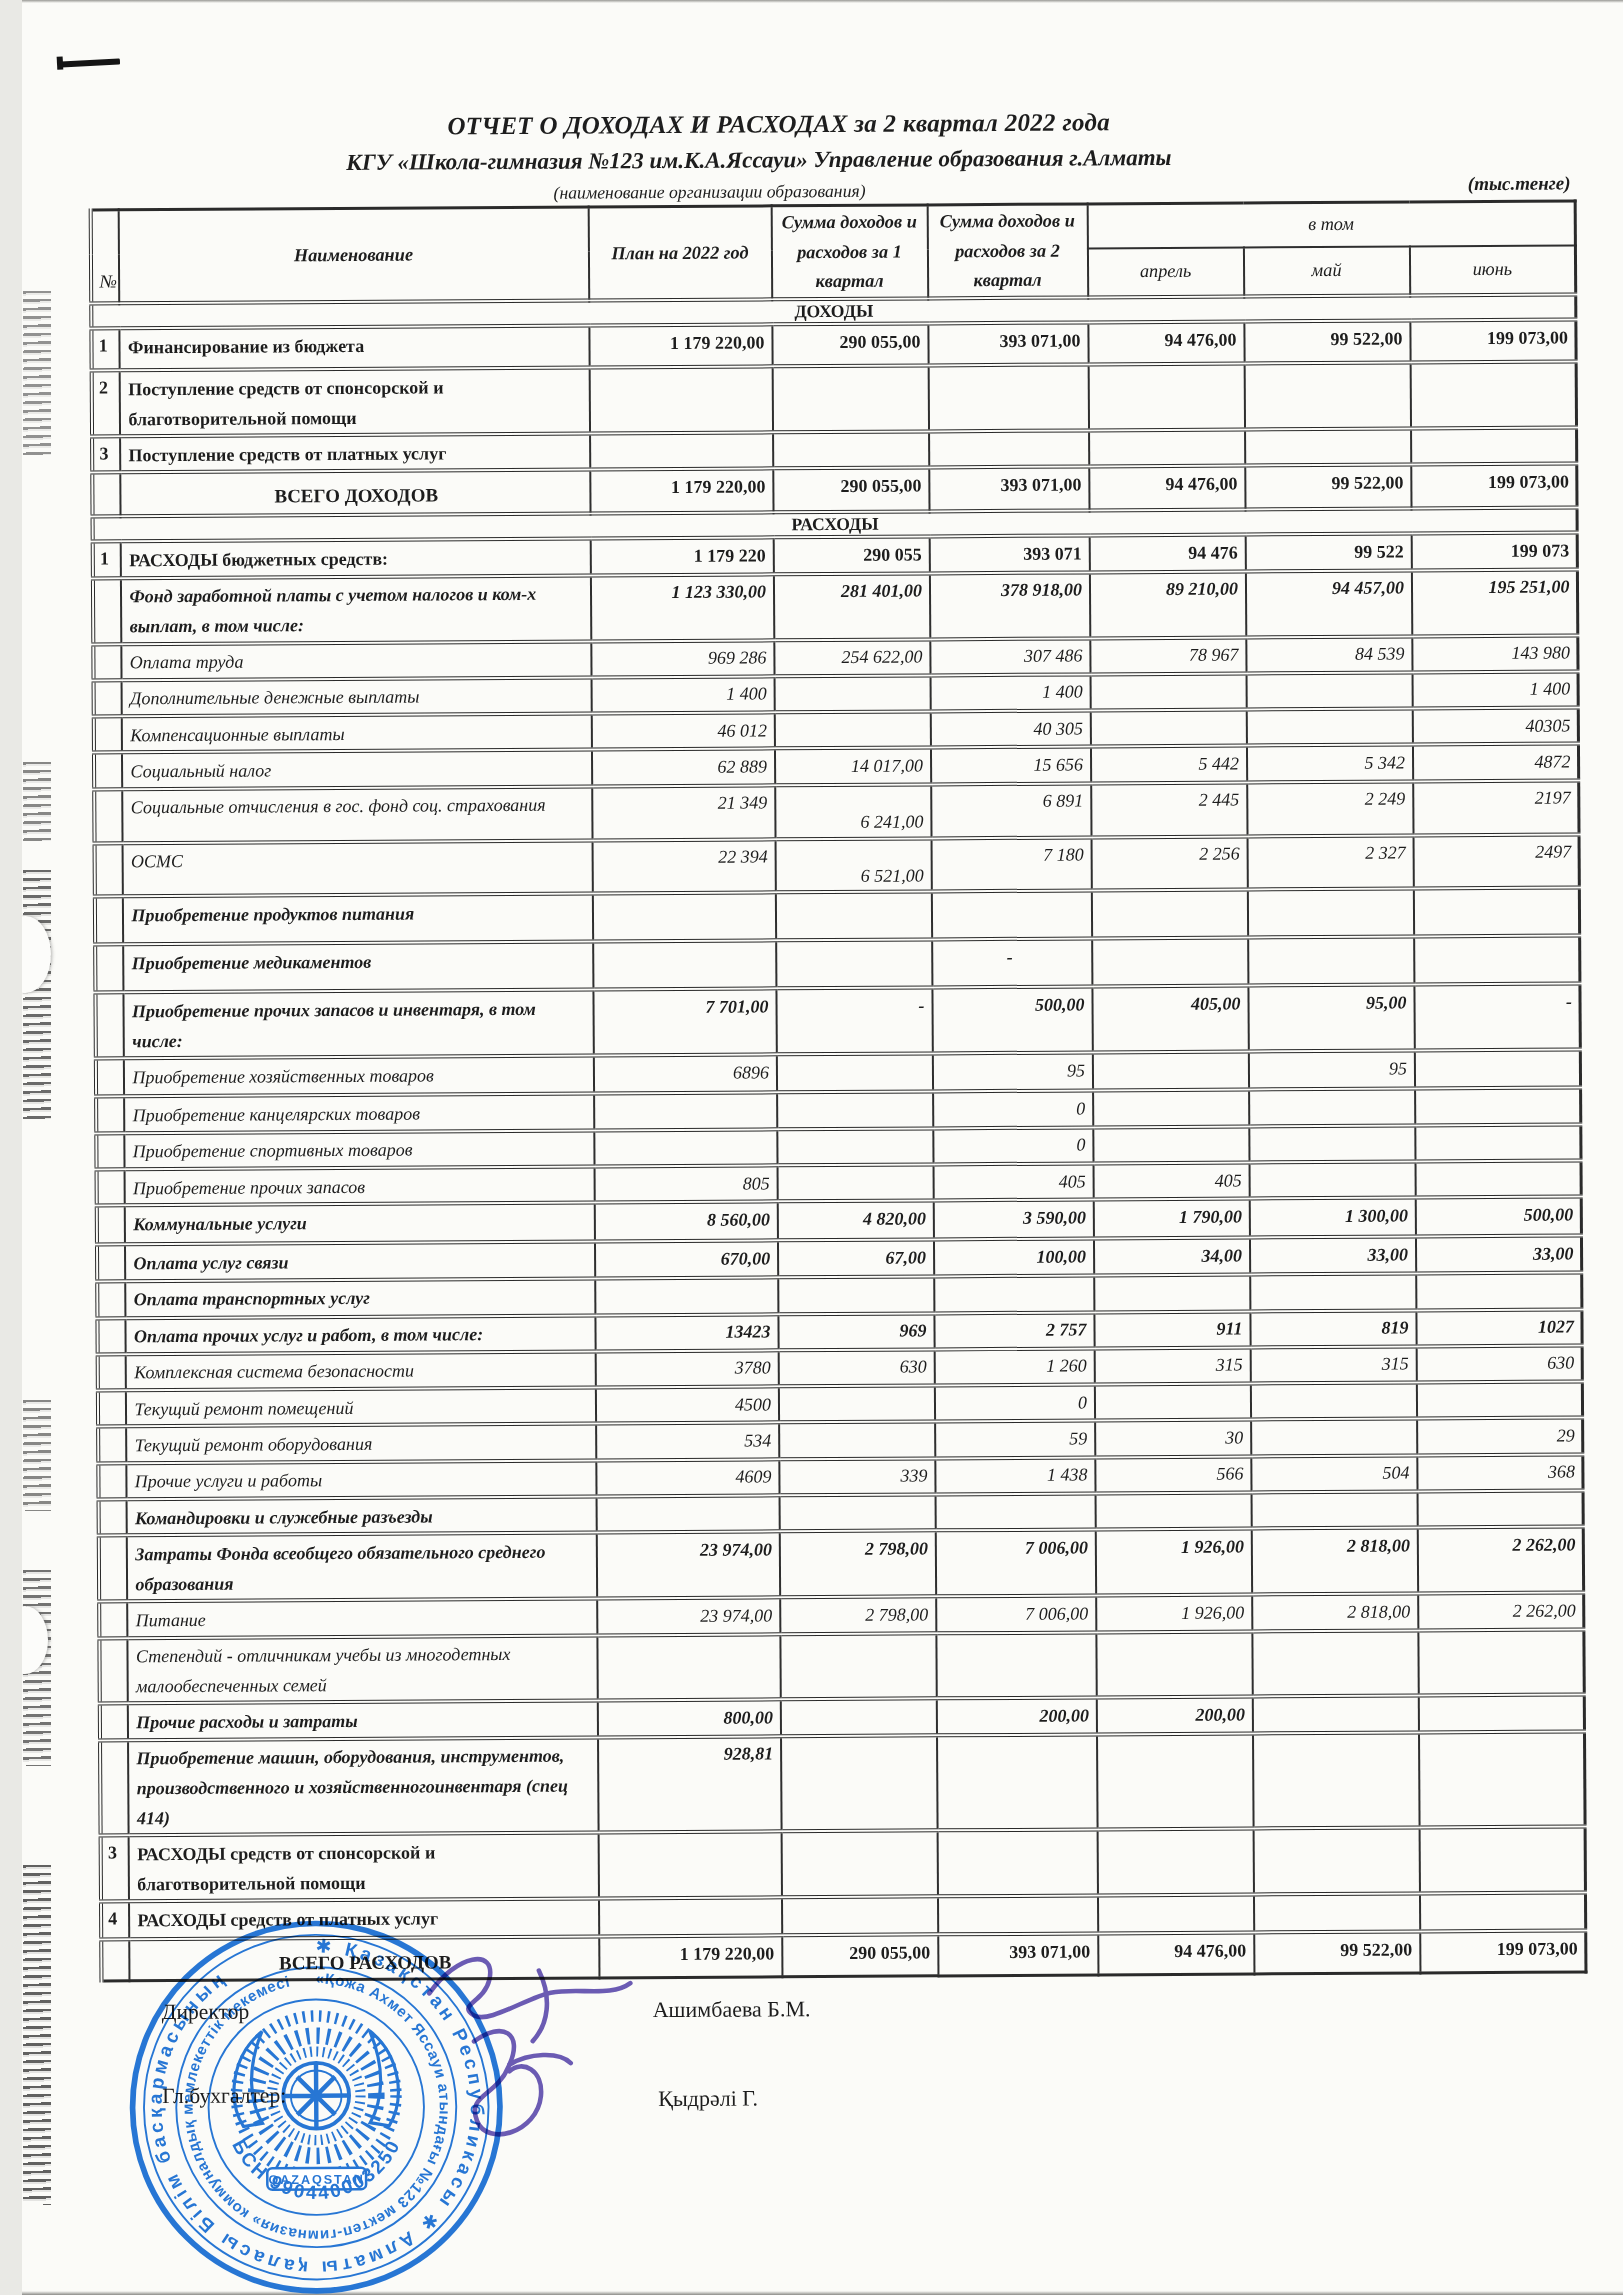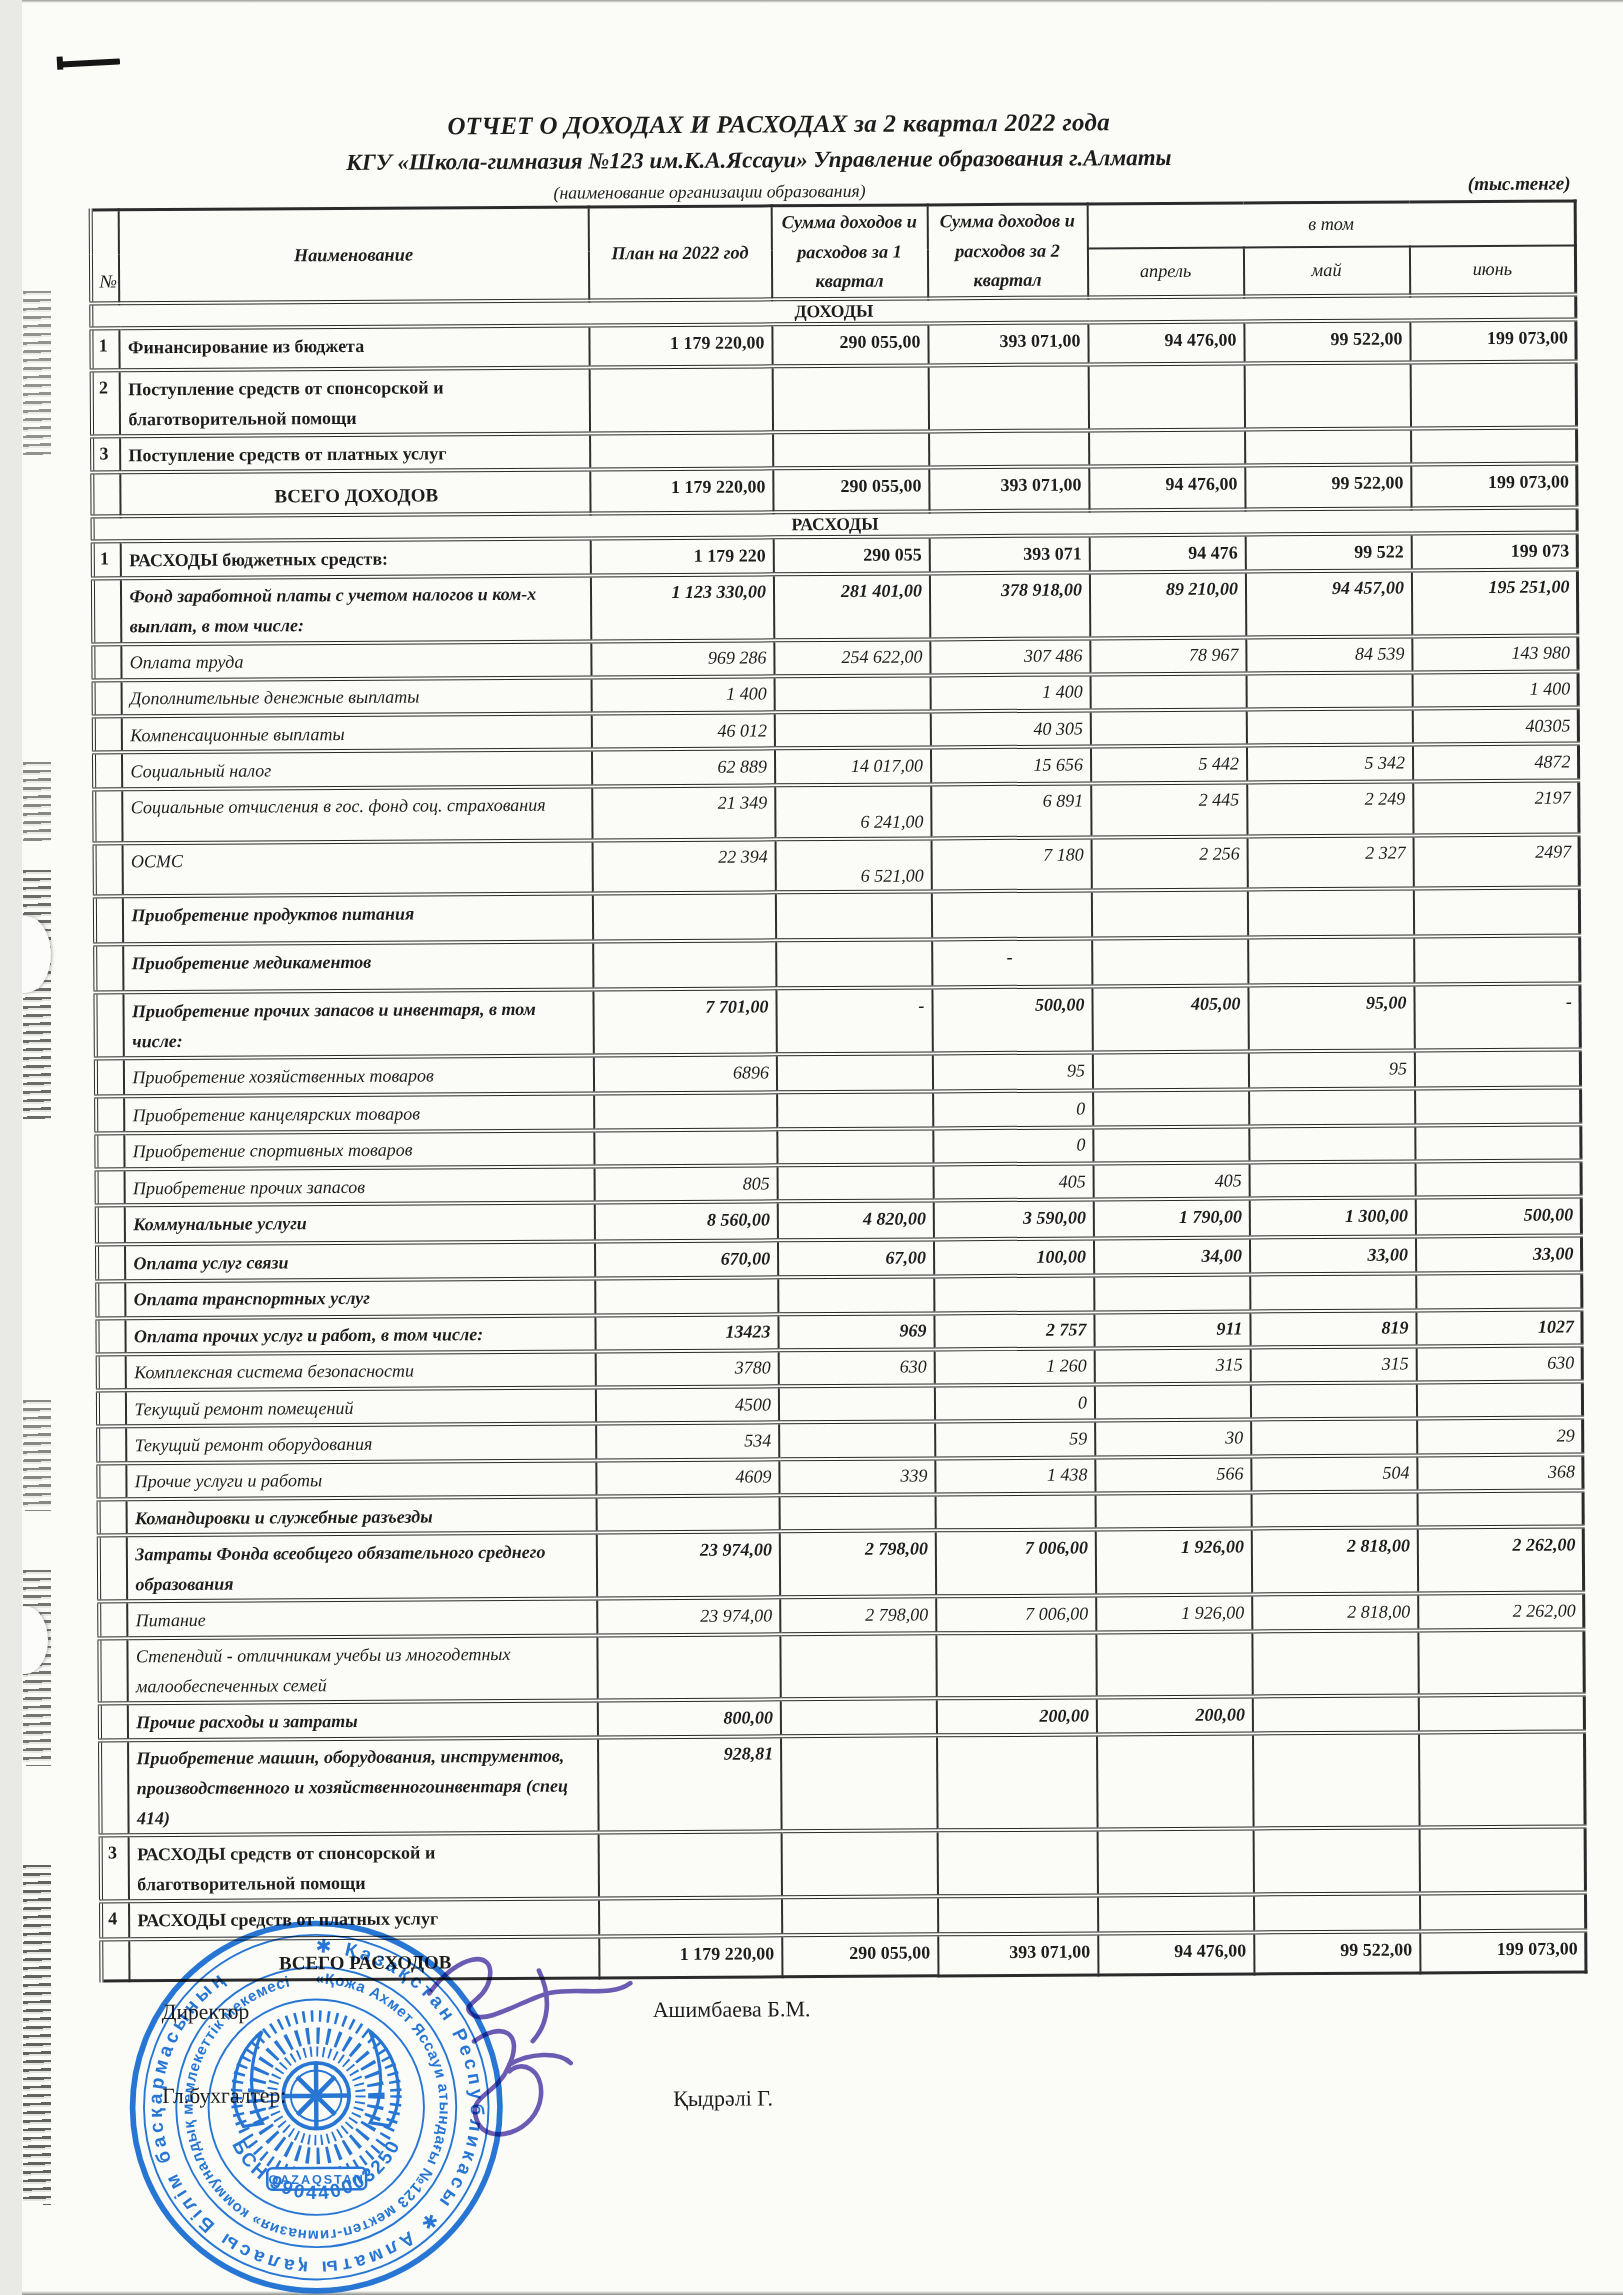--- a/index.html
+++ b/index.html
@@ -462,21 +462,21 @@
             <td class="val b">94 476,00</td>
             <td class="val b">99 522,00</td>
             <td class="val b">199 073,00</td>
           </tr>
         </tbody>
     </table>
 
     <div class="footer-label" style="left:134px;top:1996px;">Директор</div>
     <div class="footer-name" style="left:625px;top:1996px;">Ашимбаева Б.М.</div>
     <div class="footer-label" style="left:134px;top:2080px;">Гл.бухгалтер:</div>
-    <div class="footer-name" style="left:645px;top:2085px;">Қыдрәлі Г.</div>
+    <div class="footer-name" style="left:630px;top:2085px;">Қыдрәлі Г.</div>
 
     <svg class="stamp" viewBox="0 0 600 600">
       <g fill="none" stroke="#1b6fd2">
         <circle cx="300" cy="300" r="290" stroke-width="9"></circle>
         <circle cx="300" cy="300" r="272" stroke-width="3"></circle>
         <circle cx="300" cy="300" r="221" stroke-width="3"></circle>
         <circle cx="300" cy="300" r="170" stroke-width="3"></circle>
 
         <circle cx="300" cy="282" r="52" stroke-width="6"></circle>
         <circle cx="300" cy="282" r="40" stroke-width="3"></circle>

